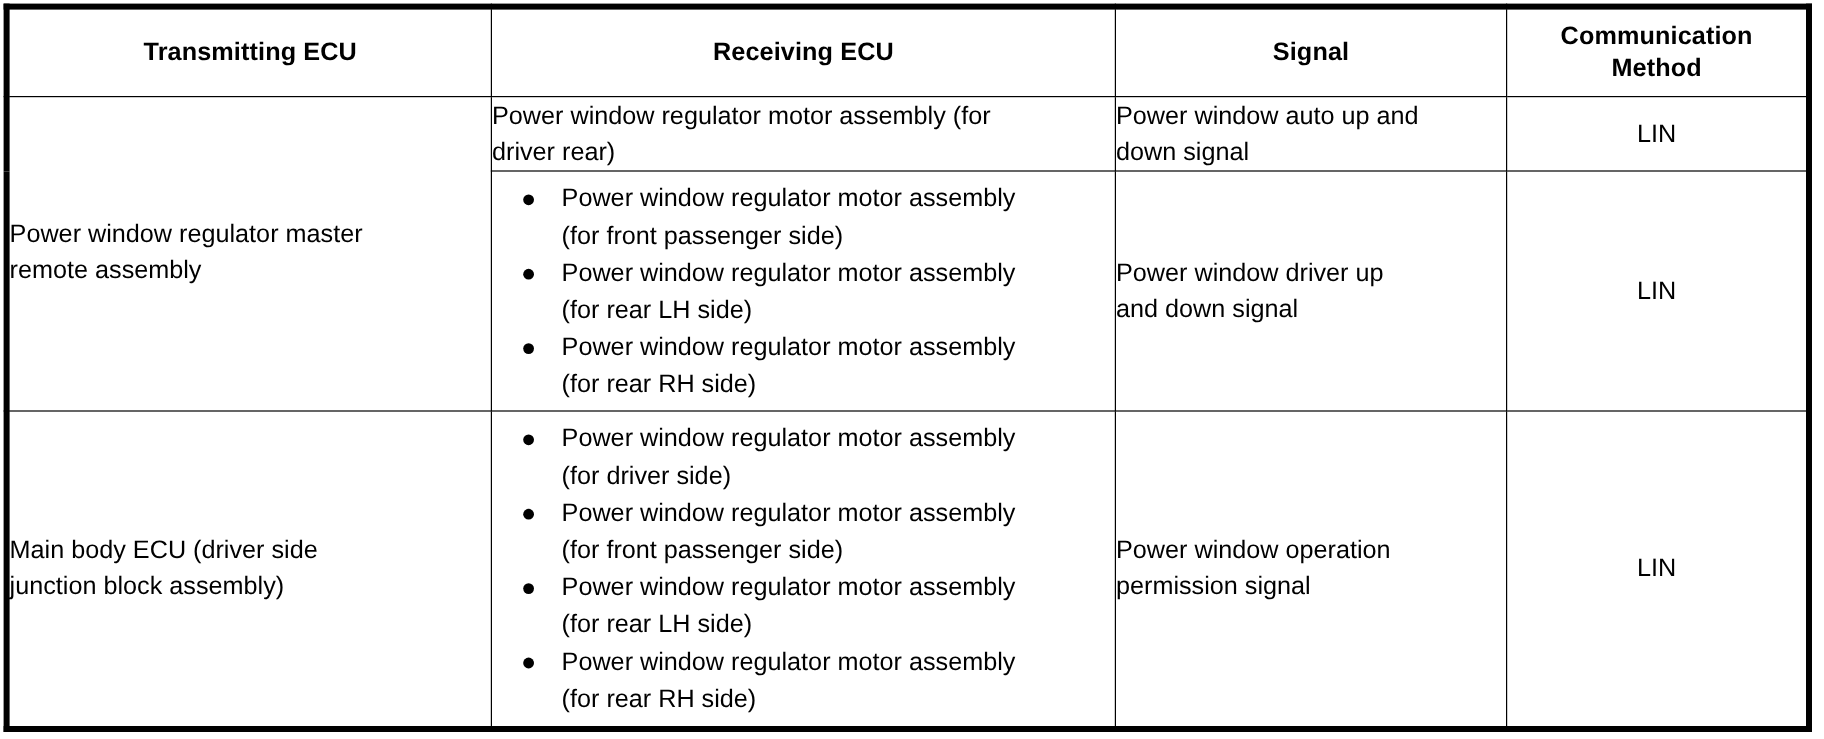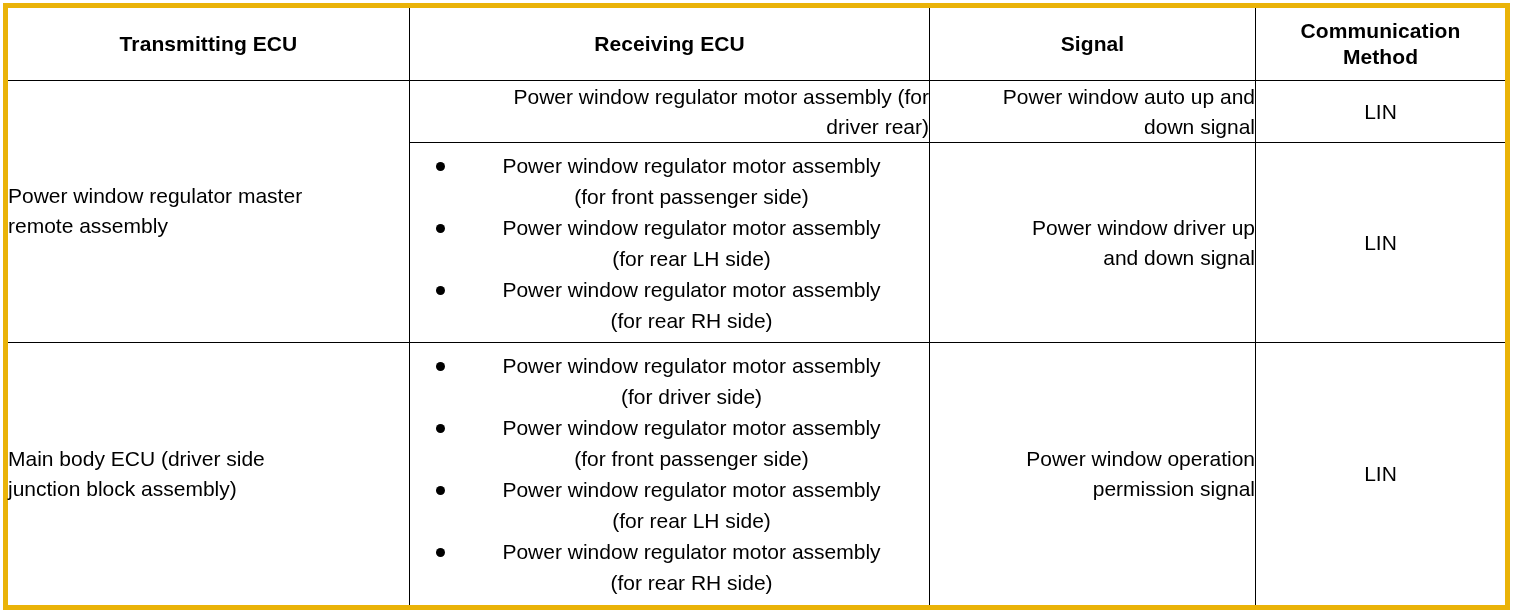--- a/index.html
+++ b/index.html
@@ -21,21 +21,21 @@
     top: 3px;
     width: 1502px;
     height: 607px;
   }
 
   table.comm-table {
     border-collapse: collapse;
     table-layout: fixed;
     width: 1502px;
     height: 607px;
-    border: 5px solid #eab308;
+    border: 5px solid #000000;
   }
 
   table.comm-table td,
   table.comm-table th {
     border: 1px solid #000;
     vertical-align: middle;
     padding: 0;
   }
 
   
@@ -82,21 +82,20 @@
   
   .group-sep-top {
     border-top: 2px solid #000;
   }
 
   
   ul.bullets {
     list-style: none;
     margin: 4px;
     padding: 0 10px 0 22px;
-    text-align: center;
   }
   ul.bullets li {
     position: relative;
     padding-left: 32px;
     margin: 0;
     font-size: 21px;
     line-height: 31px;
   }
   ul.bullets li .bullet-dot {
     position: absolute;
@@ -108,21 +107,20 @@
     border-radius: 50%;
     display: block;
   }
   .bullet-line {
     display: block;
     white-space: nowrap;
   }
 
   .plain-lines {
     padding: 0 10px;
-    text-align: right;
   }
   .plain-lines .line {
     display: block;
     white-space: nowrap;
     line-height: 30px;
   }
   .sub-cell-pad {
     padding-top: 9px;
     padding-bottom: 9px;
   }

